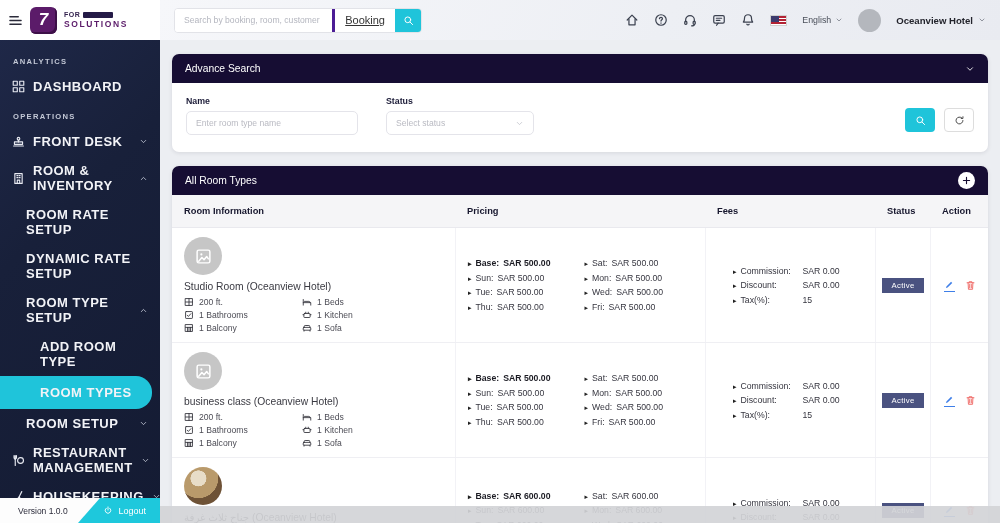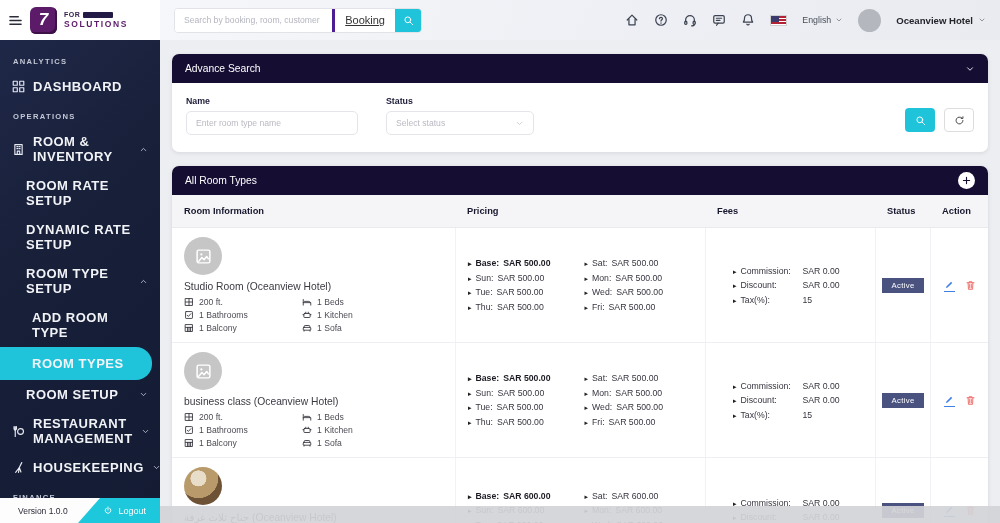--- a/index.html
+++ b/index.html
@@ -19,21 +19,21 @@
   .logo-line1{display:flex;align-items:center;gap:3px;font-size:7px;font-weight:bold;color:#33224e;letter-spacing:.5px;}
   .logo-chip{width:30px;height:6px;background:#241a46;border-radius:1px;}
   .logo-line2{font-size:8.5px;font-weight:bold;color:#5b1b69;letter-spacing:1.6px;margin-top:2px;}
   nav{flex:1;padding-top:6px;overflow:hidden;}
   .nav-section{padding:11px 13px 6px;font-size:7.6px;font-weight:bold;color:#c3c8d6;letter-spacing:1.3px;}
   .nav-item{display:flex;align-items:center;gap:8px;padding:7px 12px;font-size:13px;font-weight:bold;
             color:#f2f3f7;letter-spacing:.5px;cursor:pointer;}
   .nav-item .ic{width:13px;height:13px;flex:0 0 13px;color:#e8eaf2;}
   .nav-item .chev{margin-left:auto;width:9px;height:9px;color:#c9cedd;flex:0 0 9px;}
   .nav-item.sub{padding-left:26px;}
-  .nav-item.subsub{padding-left:32px;}
+  .nav-item.subsub{padding-left:40px;}
   .nav-item.active{background:#1fc4da;border-radius:0 16px 16px 0;margin-right:8px;padding-top:9px;padding-bottom:9px;}
   .sidebar-footer{flex:0 0 25px;height:25px;background:#1ec8dc;position:relative;display:flex;align-items:center;}
   .footer-version{position:absolute;left:0;top:0;bottom:0;width:100px;background:#fdfdfd;
                   clip-path:polygon(0 0,100% 0,78% 100%,0 100%);display:flex;align-items:center;
                   padding-left:18px;font-size:8.5px;color:#2b2b3a;}
   .footer-logout{margin-left:auto;display:flex;align-items:center;gap:5px;color:#fff;font-size:9px;
                  padding-right:14px;cursor:pointer;}
   .footer-logout .ic{width:10px;height:10px;color:#fff;}
 
   
@@ -147,20 +147,36 @@
               <rect x="1.5" y="9.5" width="5" height="5"></rect>
               <rect x="9.5" y="9.5" width="5" height="5"></rect>
             </svg>
           </span>
           <span class="nav-label">DASHBOARD</span>
         </div>
         <div class="nav-section">OPERATIONS</div>
         <div class="nav-item item">
           <span class="ic ">
             <svg viewBox="0 0 16 16" fill="none" stroke="currentColor" stroke-width="1.4" stroke-linecap="round" stroke-linejoin="round">
+              <path d="M2 13.5h12"></path>
+              <rect x="3" y="8.5" width="10" height="3"></rect>
+              <path d="M8 8.5v-2"></path>
+              <circle cx="8" cy="4.5" r="1.6"></circle>
+            </svg>
+          </span>
+          <span class="nav-label">FRONT DESK</span>
+          <span class="ic chev">
+            <svg viewBox="0 0 16 16" fill="none" stroke="currentColor" stroke-width="1.4" stroke-linecap="round" stroke-linejoin="round">
+              <path d="M4 6l4 4 4-4"></path>
+            </svg>
+          </span>
+        </div>
+        <div class="nav-item item">
+          <span class="ic ">
+            <svg viewBox="0 0 16 16" fill="none" stroke="currentColor" stroke-width="1.4" stroke-linecap="round" stroke-linejoin="round">
               <rect x="3.5" y="2" width="9" height="12"></rect>
               <path d="M6.5 14v-4h3v4"></path>
               <path d="M6 4.5h1.2M8.8 4.5H10M6 7h1.2M8.8 7H10"></path>
             </svg>
           </span>
           <span class="nav-label">ROOM &amp; INVENTORY</span>
           <span class="ic chev">
             <svg viewBox="0 0 16 16" fill="none" stroke="currentColor" stroke-width="1.4" stroke-linecap="round" stroke-linejoin="round">
               <path d="M4 10l4-4 4 4"></path>
             </svg>

